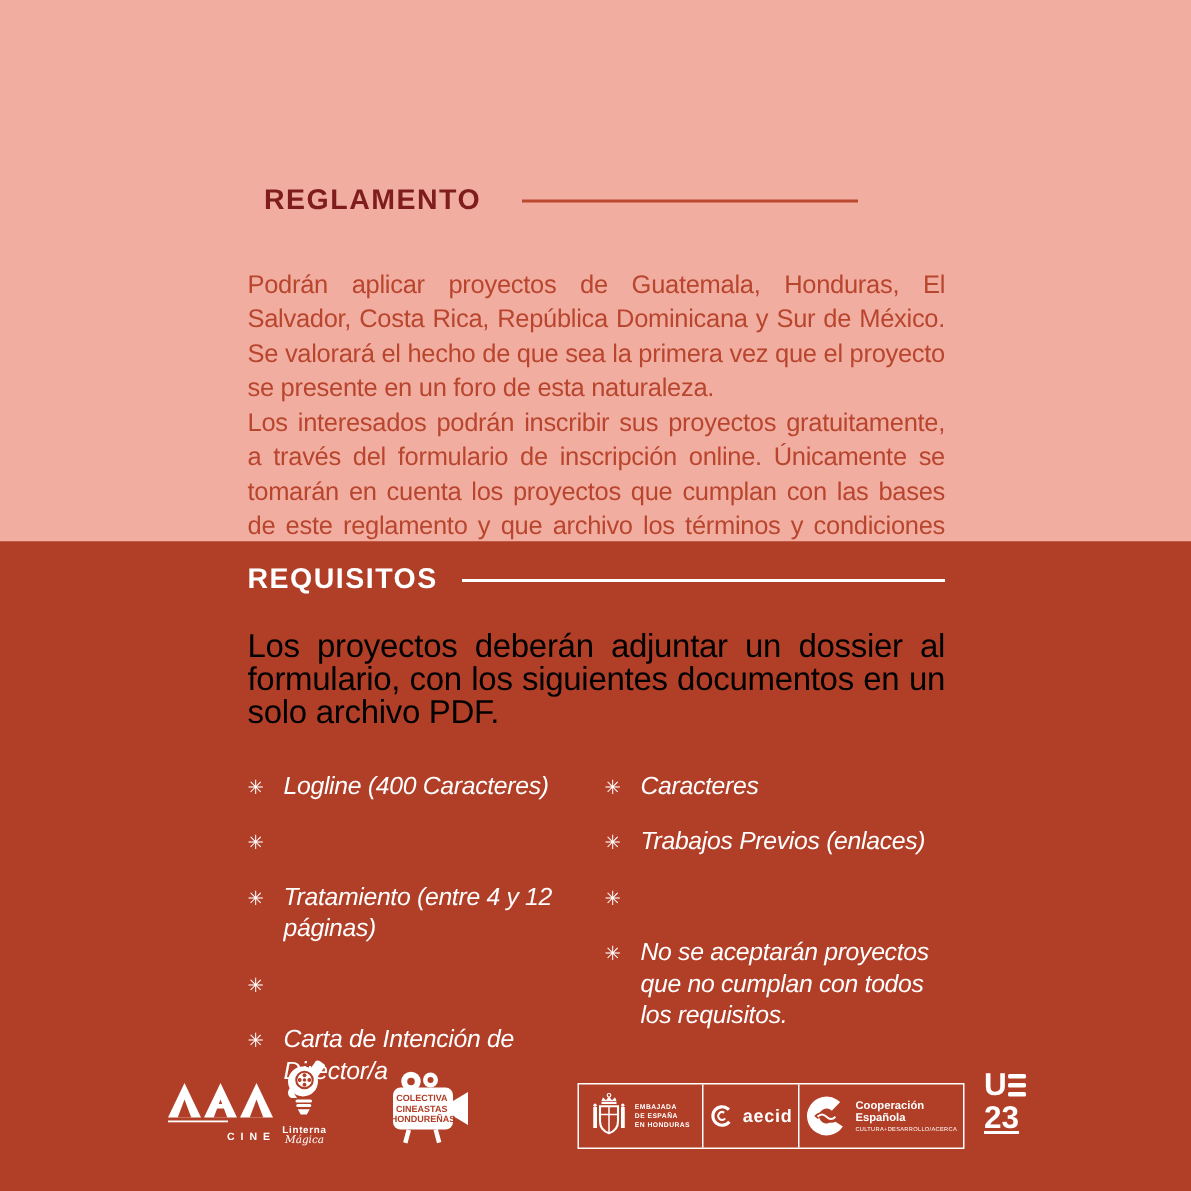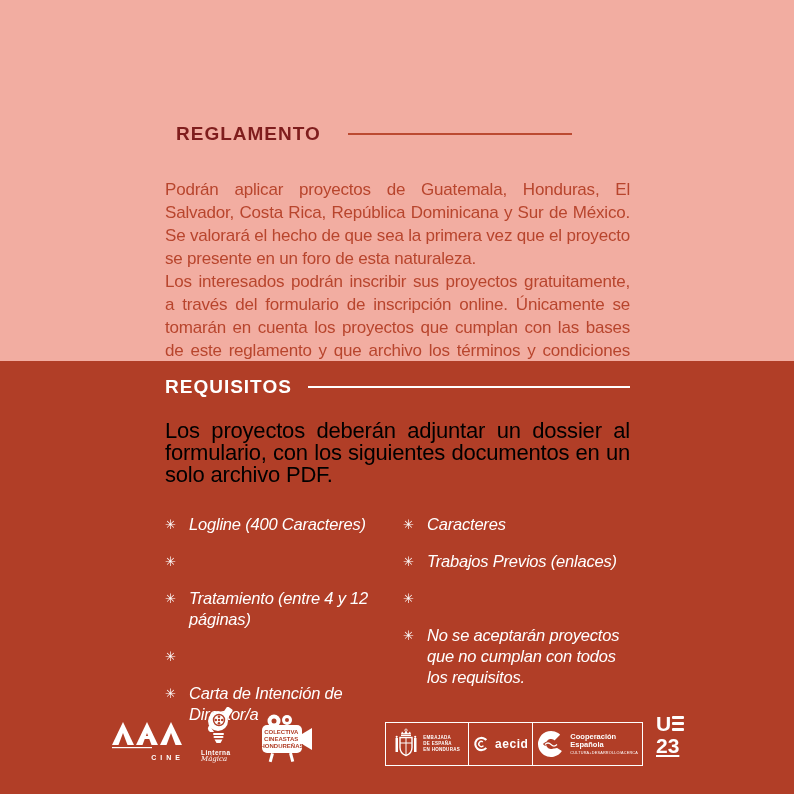--- a/index.html
+++ b/index.html
@@ -52,21 +52,21 @@
     width:24px; flex-shrink:0; font-style:normal; font-size:13px; line-height:21px;
   }
   
   .footer { position:absolute; left:0; bottom:0; width:794px; height:95px; color:#FFFFFF; }
   .footer * { box-sizing:border-box; }
   .aga { position:absolute; left:112px; top:22px; width:72px; }
   .aga .cine {
     display:block; text-align:right; font-size:7px; font-weight:bold;
     letter-spacing:4px; margin-top:1px; color:#fff;
   }
-  .linterna { position:absolute; left:201px; top:8px; width:48px; text-align:left; }
+  .linterna { position:absolute; left:179px; top:8px; width:48px; text-align:center; }
   .linterna .t1 { display:block; font-size:6.5px; font-weight:bold; letter-spacing:0.5px; }
   .linterna .t2 { display:block; font-size:7px; font-style:italic; font-family:"DejaVu Serif", serif; margin-top:-1px; }
   .colectiva { position:absolute; left:254px; top:13px; }
   .govbox {
     position:absolute; left:385px; top:23px; width:258px; height:44px;
     border:1px solid #fff; display:flex; align-items:stretch;
   }
   .govcell { display:flex; align-items:center; justify-content:center; gap:5px; padding:0 4px; }
   .govcell + .govcell { border-left:1px solid #fff; }
   .cell-emb { width:88px; }

